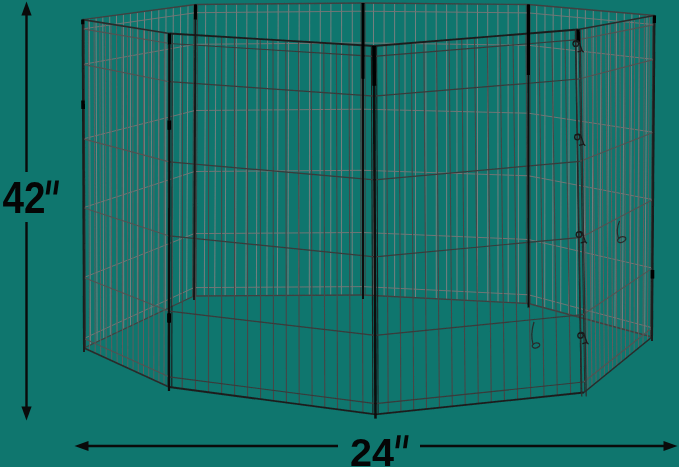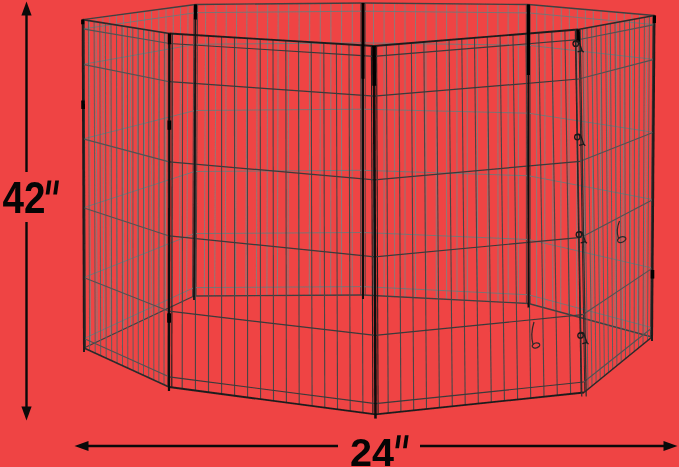--- a/index.html
+++ b/index.html
@@ -1,14 +1,14 @@
 <!DOCTYPE html>
 <html><head><meta charset="utf-8"><style>
 html,body{margin:0;padding:0;background:#ffffff;}
-#wrap{position:relative;width:679px;height:467px;overflow:hidden;background:#ef4444;}
+#wrap{position:relative;width:679px;height:467px;overflow:hidden;background:#0f766e;}
 </style></head><body>
 <div id="wrap">
 <svg width="679" height="467" viewBox="0 0 679 467">
 <defs>
         <filter id="soft" x="-2%" y="-2%" width="104%" height="104%">
           <feGaussianBlur stdDeviation="0.28"></feGaussianBlur>
         </filter>
       </defs>
 <g filter="url(#soft)">
 <line x1="518.3" y1="4.4" x2="518.4" y2="303.0" stroke="#808080" stroke-width="0.9" stroke-linecap="butt"></line>

